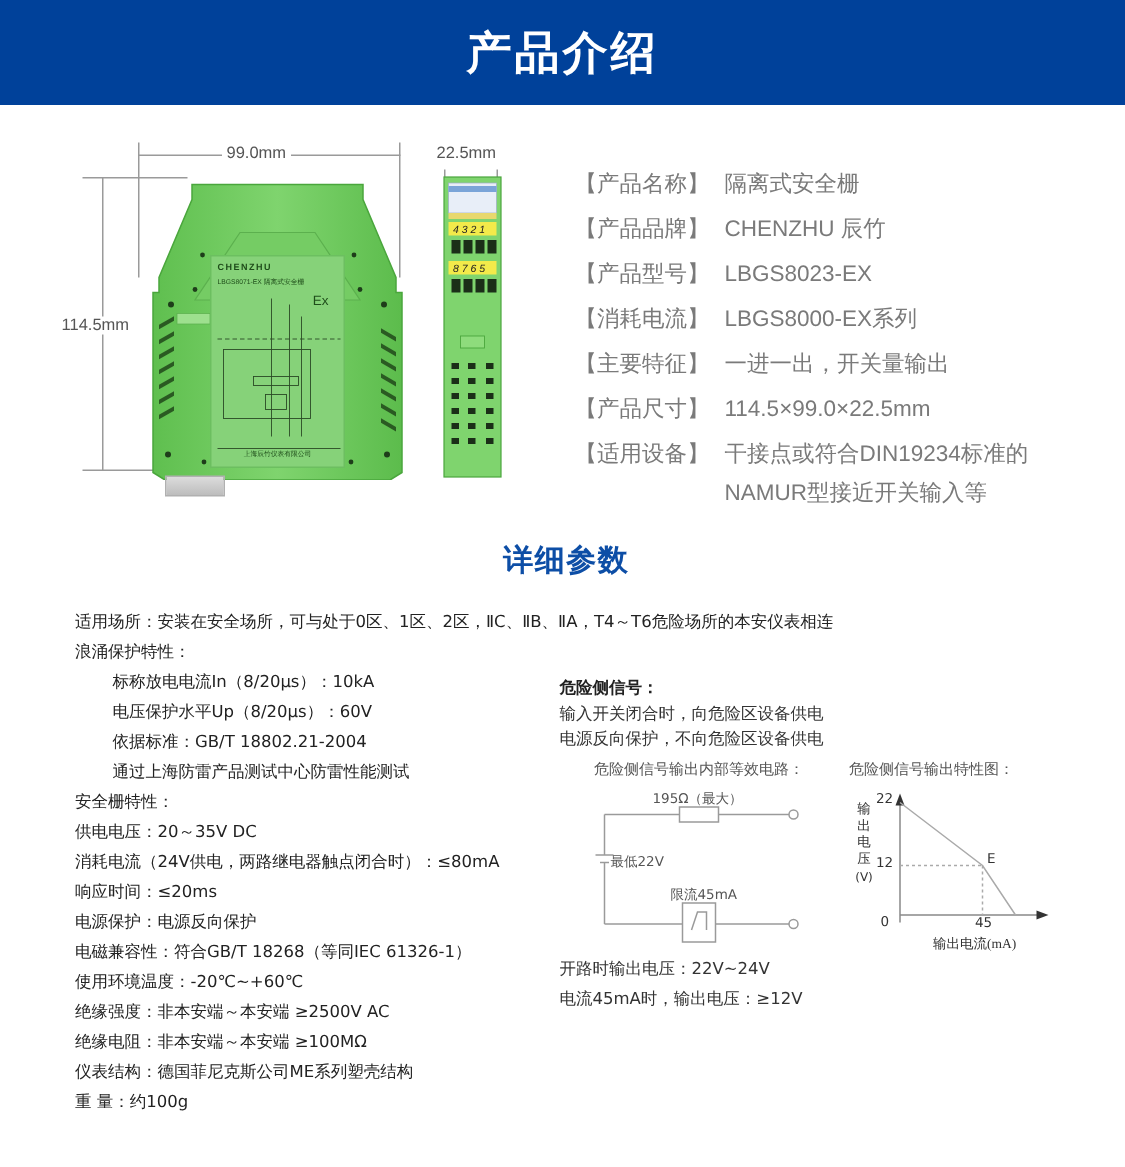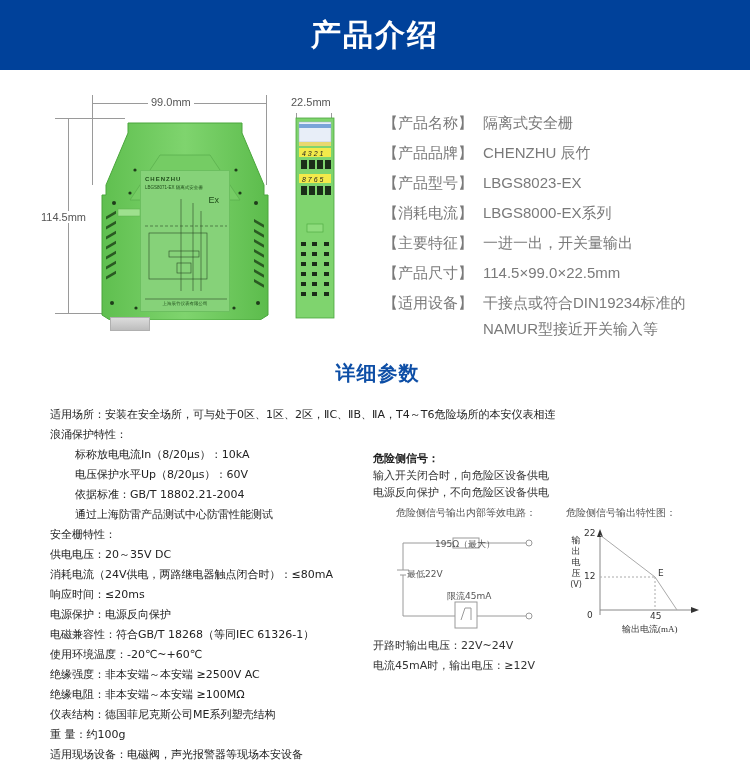--- a/index.html
+++ b/index.html
@@ -244,21 +244,20 @@
   <div class="param-line">供电电压：20～35V DC</div>
   <div class="param-line">消耗电流（24V供电，两路继电器触点闭合时）：≤80mA</div>
   <div class="param-line">响应时间：≤20ms</div>
   <div class="param-line">电源保护：电源反向保护</div>
   <div class="param-line">电磁兼容性：符合GB/T 18268（等同IEC 61326-1）</div>
   <div class="param-line">使用环境温度：-20℃~+60℃</div>
   <div class="param-line">绝缘强度：非本安端～本安端 ≥2500V AC</div>
   <div class="param-line">绝缘电阻：非本安端～本安端 ≥100MΩ</div>
   <div class="param-line">仪表结构：德国菲尼克斯公司ME系列塑壳结构</div>
   <div class="param-line">重 量：约100g</div>
-  <div class="param-line">适用现场设备：电磁阀，声光报警器等现场本安设备</div>
 </div>
 
 <div class="danger">
   <div class="danger-title">危险侧信号：</div>
   <div class="danger-line">输入开关闭合时，向危险区设备供电</div>
   <div class="danger-line">电源反向保护，不向危险区设备供电</div>
 </div>
 
 <div class="diagram-cap" style="left:396px;top:506px;">危险侧信号输出内部等效电路：</div>
 <div class="diagram-cap" style="left:566px;top:506px;">危险侧信号输出特性图：</div>
@@ -274,21 +273,21 @@
       <line x1="20" y1="50" x2="32" y2="50"></line>
       <line x1="23" y1="55" x2="29" y2="55"></line>
       <line x1="26" y1="55" x2="26" y2="96"></line>
       <line x1="26" y1="96" x2="78" y2="96"></line>
       <rect x="78" y="82" width="22" height="26" fill="#fff"></rect>
       <path d="M84 100 L88 88 L94 88 L94 100"></path>
       <line x1="100" y1="96" x2="149" y2="96"></line>
       <circle cx="152" cy="96" r="3" fill="#fff"></circle>
     </g>
   </svg>
-  <div style="position:absolute;left:58px;top:6px;font-size:9px;color:#555;white-space:nowrap;margin-top:12px;">195Ω（最大）</div>
+  <div style="position:absolute;left:58px;top:6px;font-size:9px;color:#555;white-space:nowrap;">195Ω（最大）</div>
   <div style="position:absolute;left:30px;top:48px;font-size:9px;color:#555;white-space:nowrap;">最低22V</div>
   <div style="position:absolute;left:70px;top:70px;font-size:9px;color:#555;white-space:nowrap;">限流45mA</div>
 </div>
 
 <div class="chart">
   <svg width="170" height="115" viewBox="0 0 170 115" style="position:absolute;left:0;top:0;">
     <g stroke="#888" stroke-width="1" fill="none">
       <line x1="45" y1="8" x2="45" y2="90"></line>
       <line x1="45" y1="85" x2="140" y2="85"></line>
     </g>

